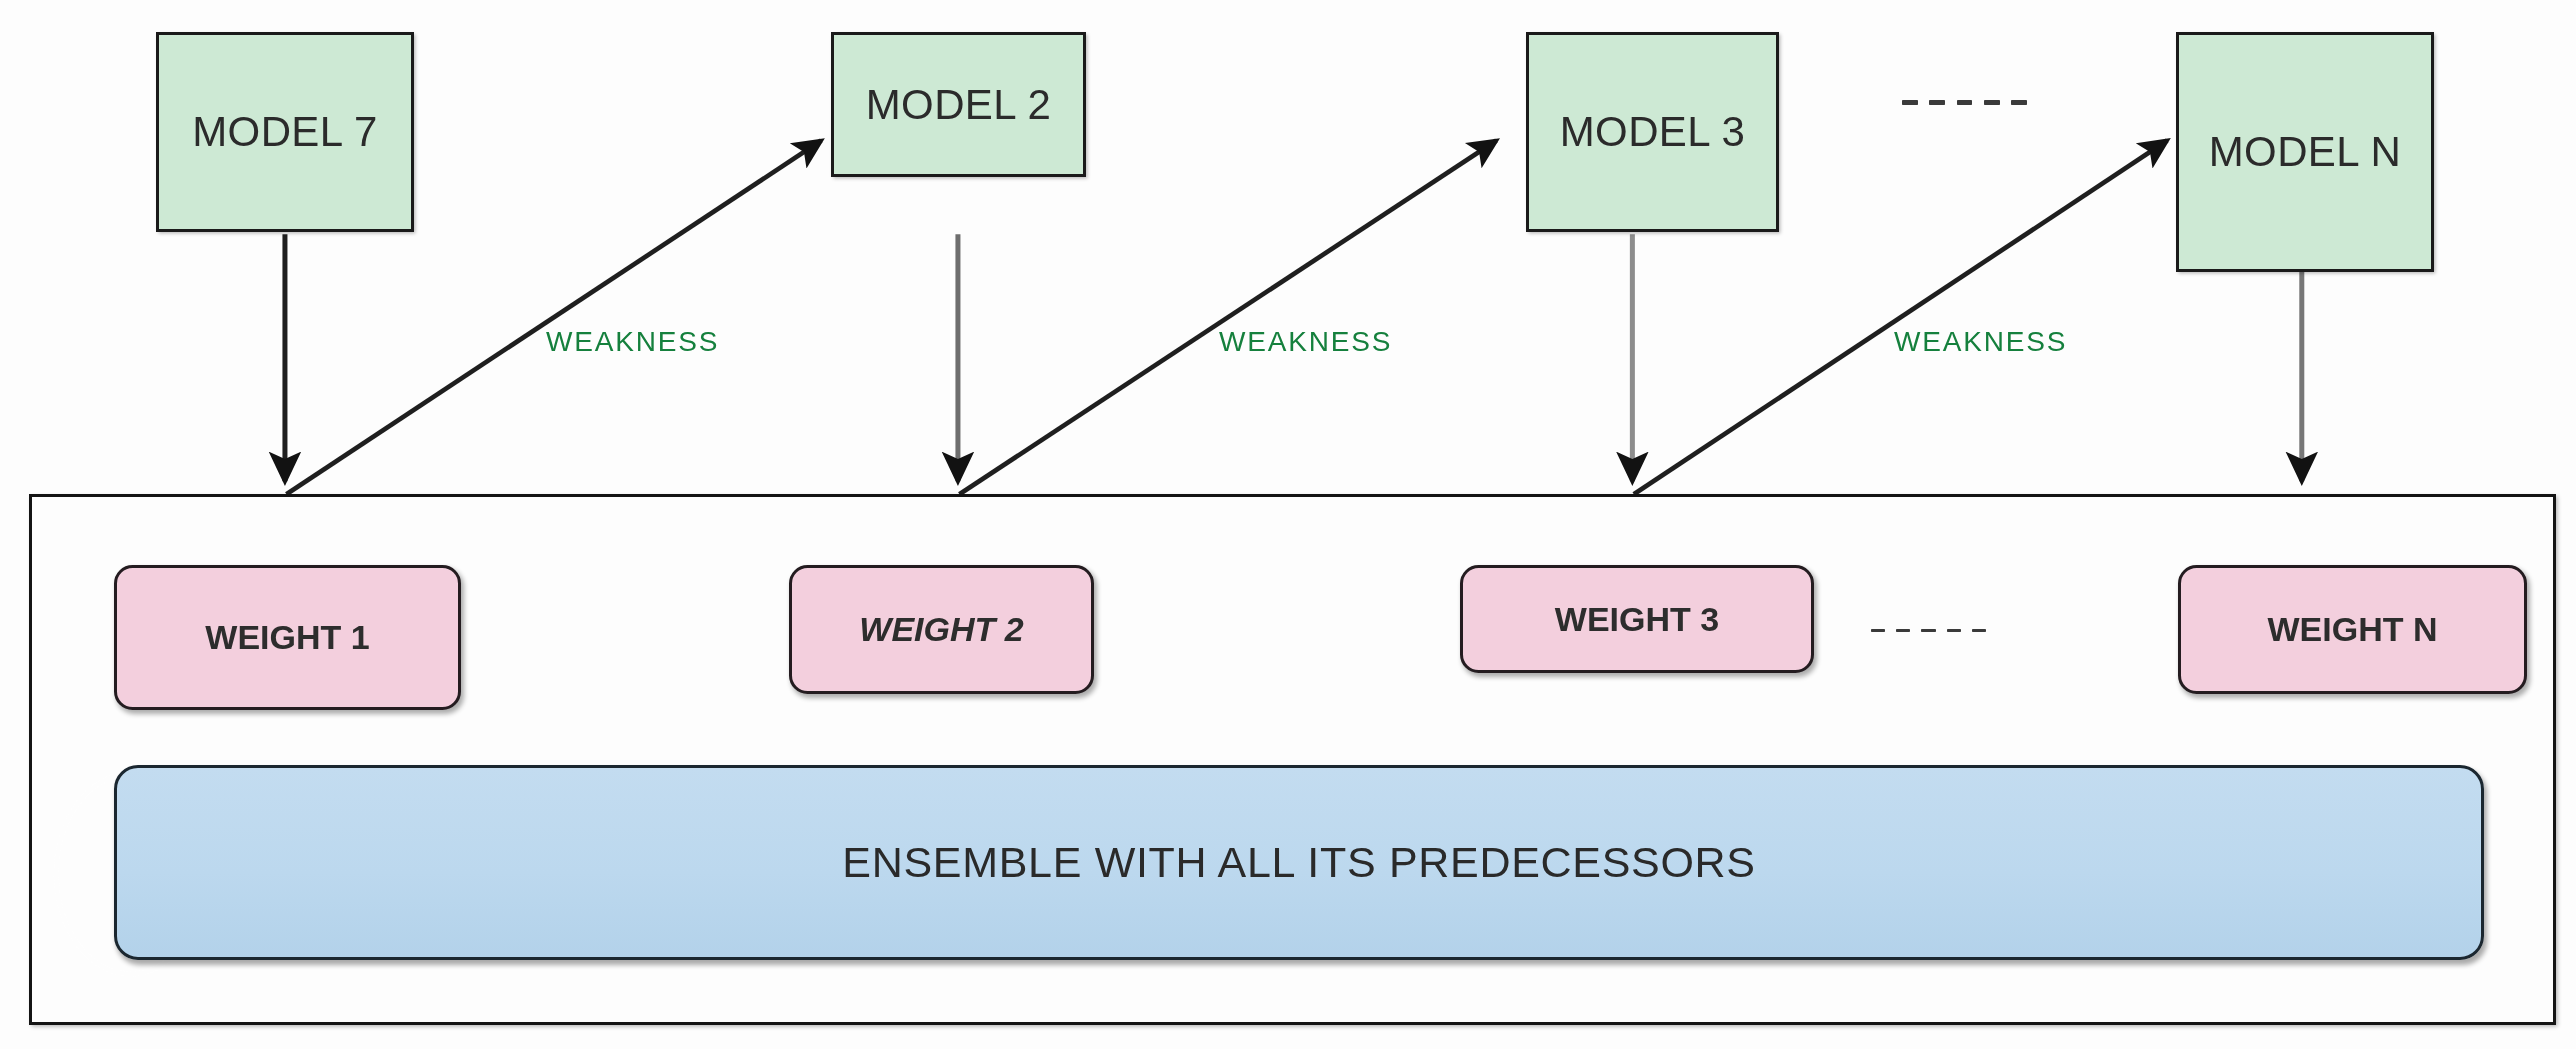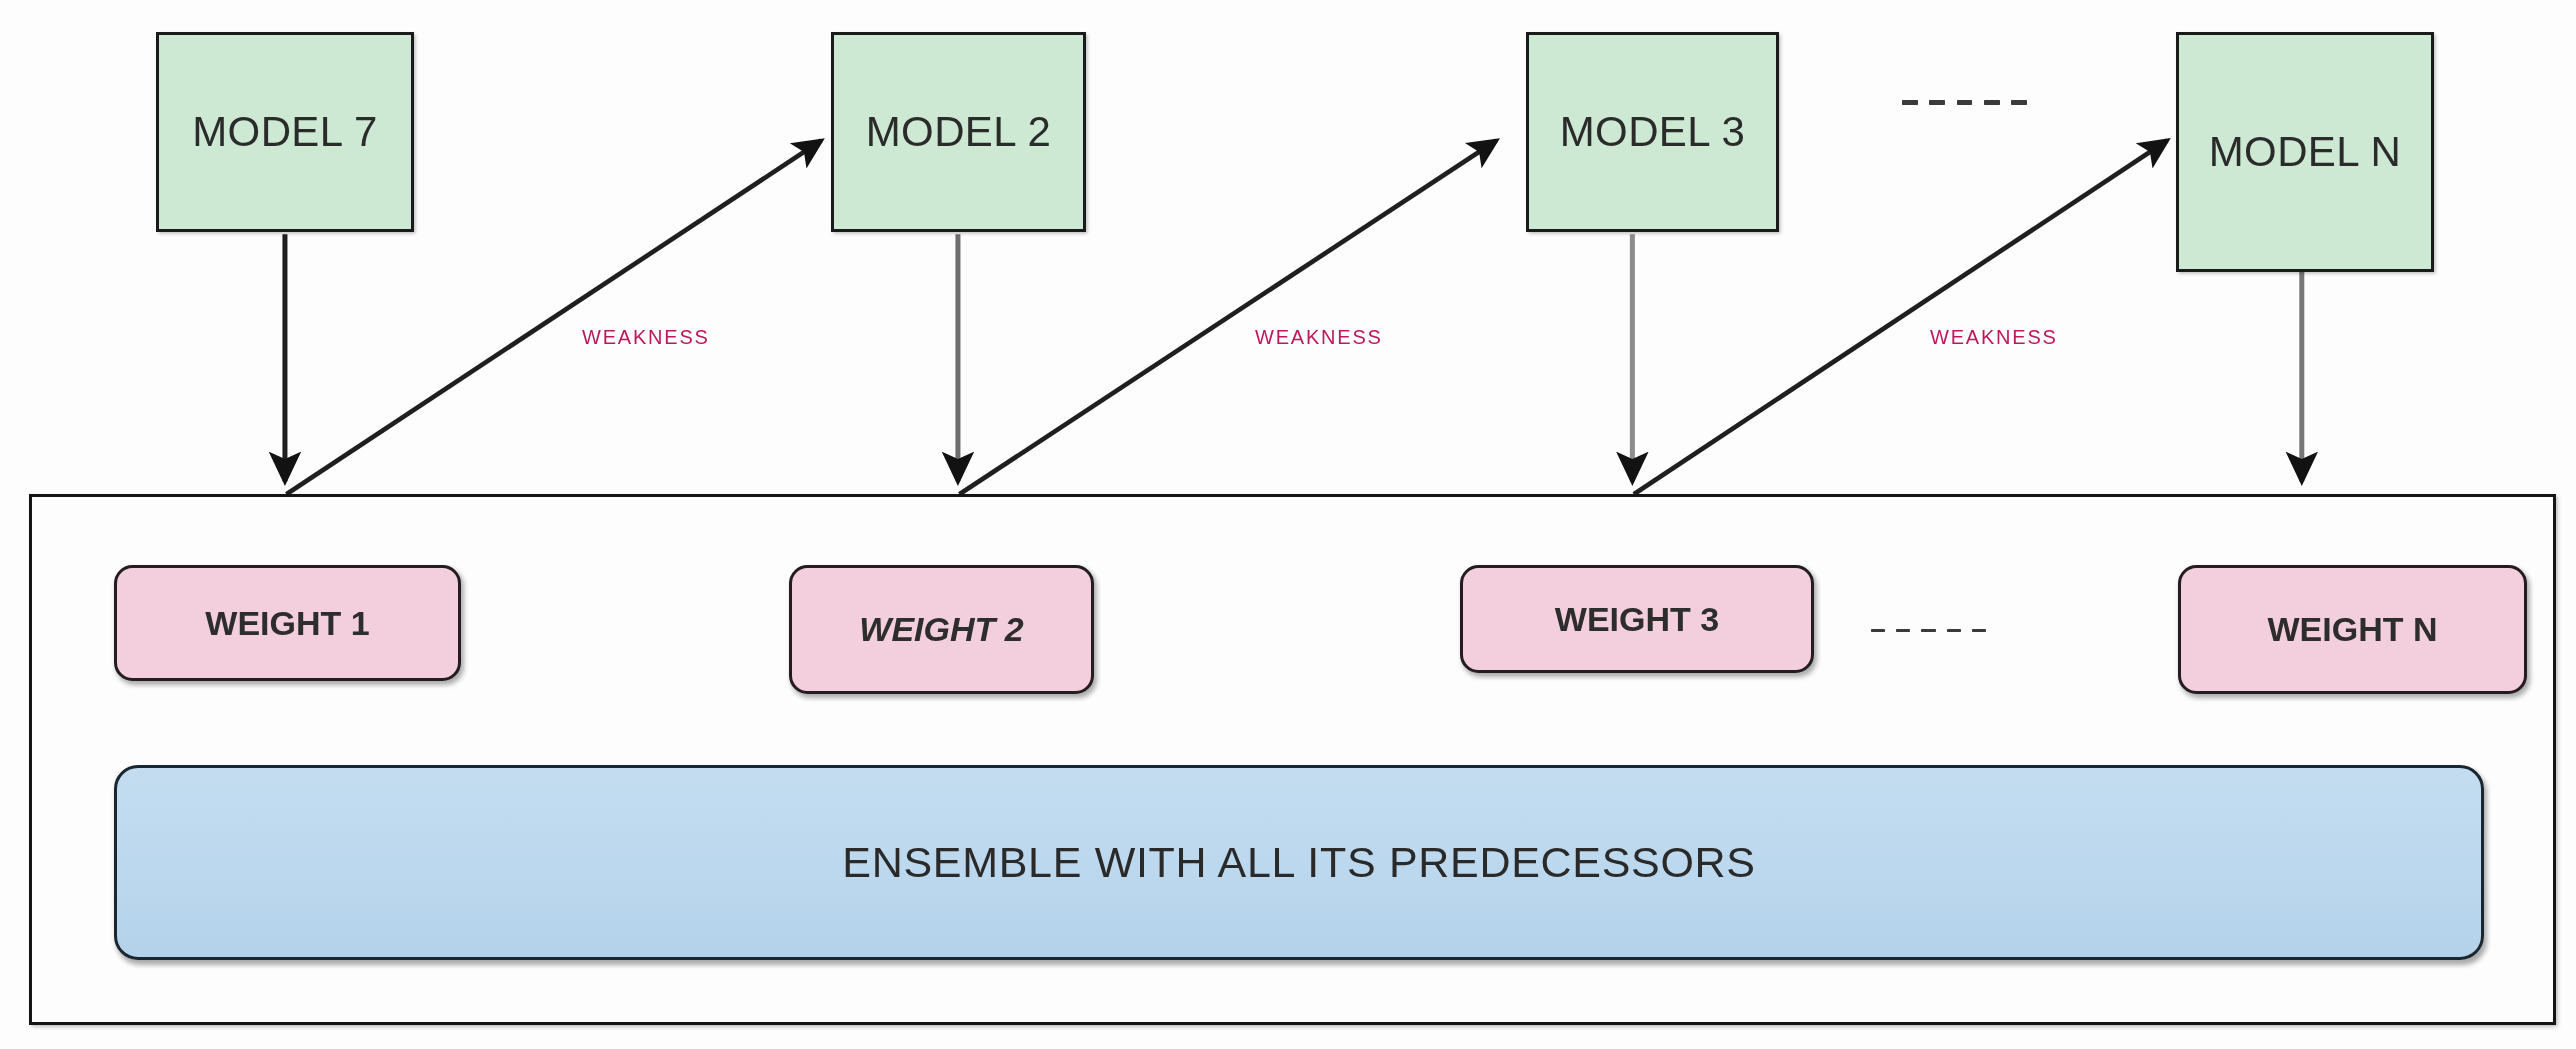--- a/index.html
+++ b/index.html
@@ -82,25 +82,24 @@
   .dash-sep{position:absolute;display:flex;align-items:center;}
   .dash-sep i{
     display:block;
     background:#3a3a3a;
     border-radius:0.7px;
   }
 
   
   .weakness-label{
     position:absolute;
-    font-size:20px;
-    color:#be185d;
+    font-size:28px;
+    color:#15803d;
     letter-spacing:1.8px;
     white-space:nowrap;
-    margin-left:36px;
   }
 
   
   #watermark{
     position:absolute;
     left:43px;top:755px;
     width:458px;height:243px;
     pointer-events:none;
     opacity:0.62;
   }
@@ -162,21 +161,21 @@
 
     <g>
       <line x1="2282" y1="690" x2="3027" y2="196" stroke="#1f1f1f" stroke-width="6.5" marker-end="url(#arrowDark2)"></line>
     </g>
   </svg>
 
   <div class="model-box" style="left:156px;top:32px;width:258px;height:200px;">
     <span class="model-label">MODEL 7</span>
   </div>
 
-  <div class="model-box" style="left:831px;top:32px;width:255px;height:200px;">
+  <div class="model-box" style="left:831px;top:32px;width:255px;height:145px;">
     <span class="model-label">MODEL 2</span>
   </div>
 
   <div class="model-box" style="left:1506px;top:32px;width:253px;height:200px;margin-left:20px;">
     <span class="model-label">MODEL 3</span>
   </div>
 
   <div class="model-box" style="left:2176px;top:32px;width:258px;height:240px;">
     <span class="model-label">MODEL N</span>
   </div>
@@ -199,21 +198,21 @@
 
     <div id="watermark" style="left:14.3px;top:254px;">
       <svg width="458" height="243" viewBox="0 0 640 340">
         <ellipse cx="118" cy="172" rx="104" ry="140" fill="none" stroke="#ffffff" stroke-width="7" opacity="0.55"></ellipse>
       </svg>
       <div class="wm-text">Let's</div>
       <div class="wm-text" style="top:79px;">Enhance</div>
       <div class="wm-sub">.io</div>
     </div>
 
-    <div class="weight-chip" style="left:82px;top:68px;width:347px;height:116px;">
+    <div class="weight-chip" style="left:82px;top:68px;width:347px;height:145px;">
       <span class="weight-label">WEIGHT 1</span>
     </div>
 
     <div class="weight-chip" style="left:757px;top:68px;width:305px;height:129px;font-style:italic;">
       <span class="weight-label">WEIGHT 2</span>
     </div>
 
     <div class="weight-chip" style="left:1428px;top:68px;width:354px;height:108px;">
       <span class="weight-label">WEIGHT 3</span>
     </div>

